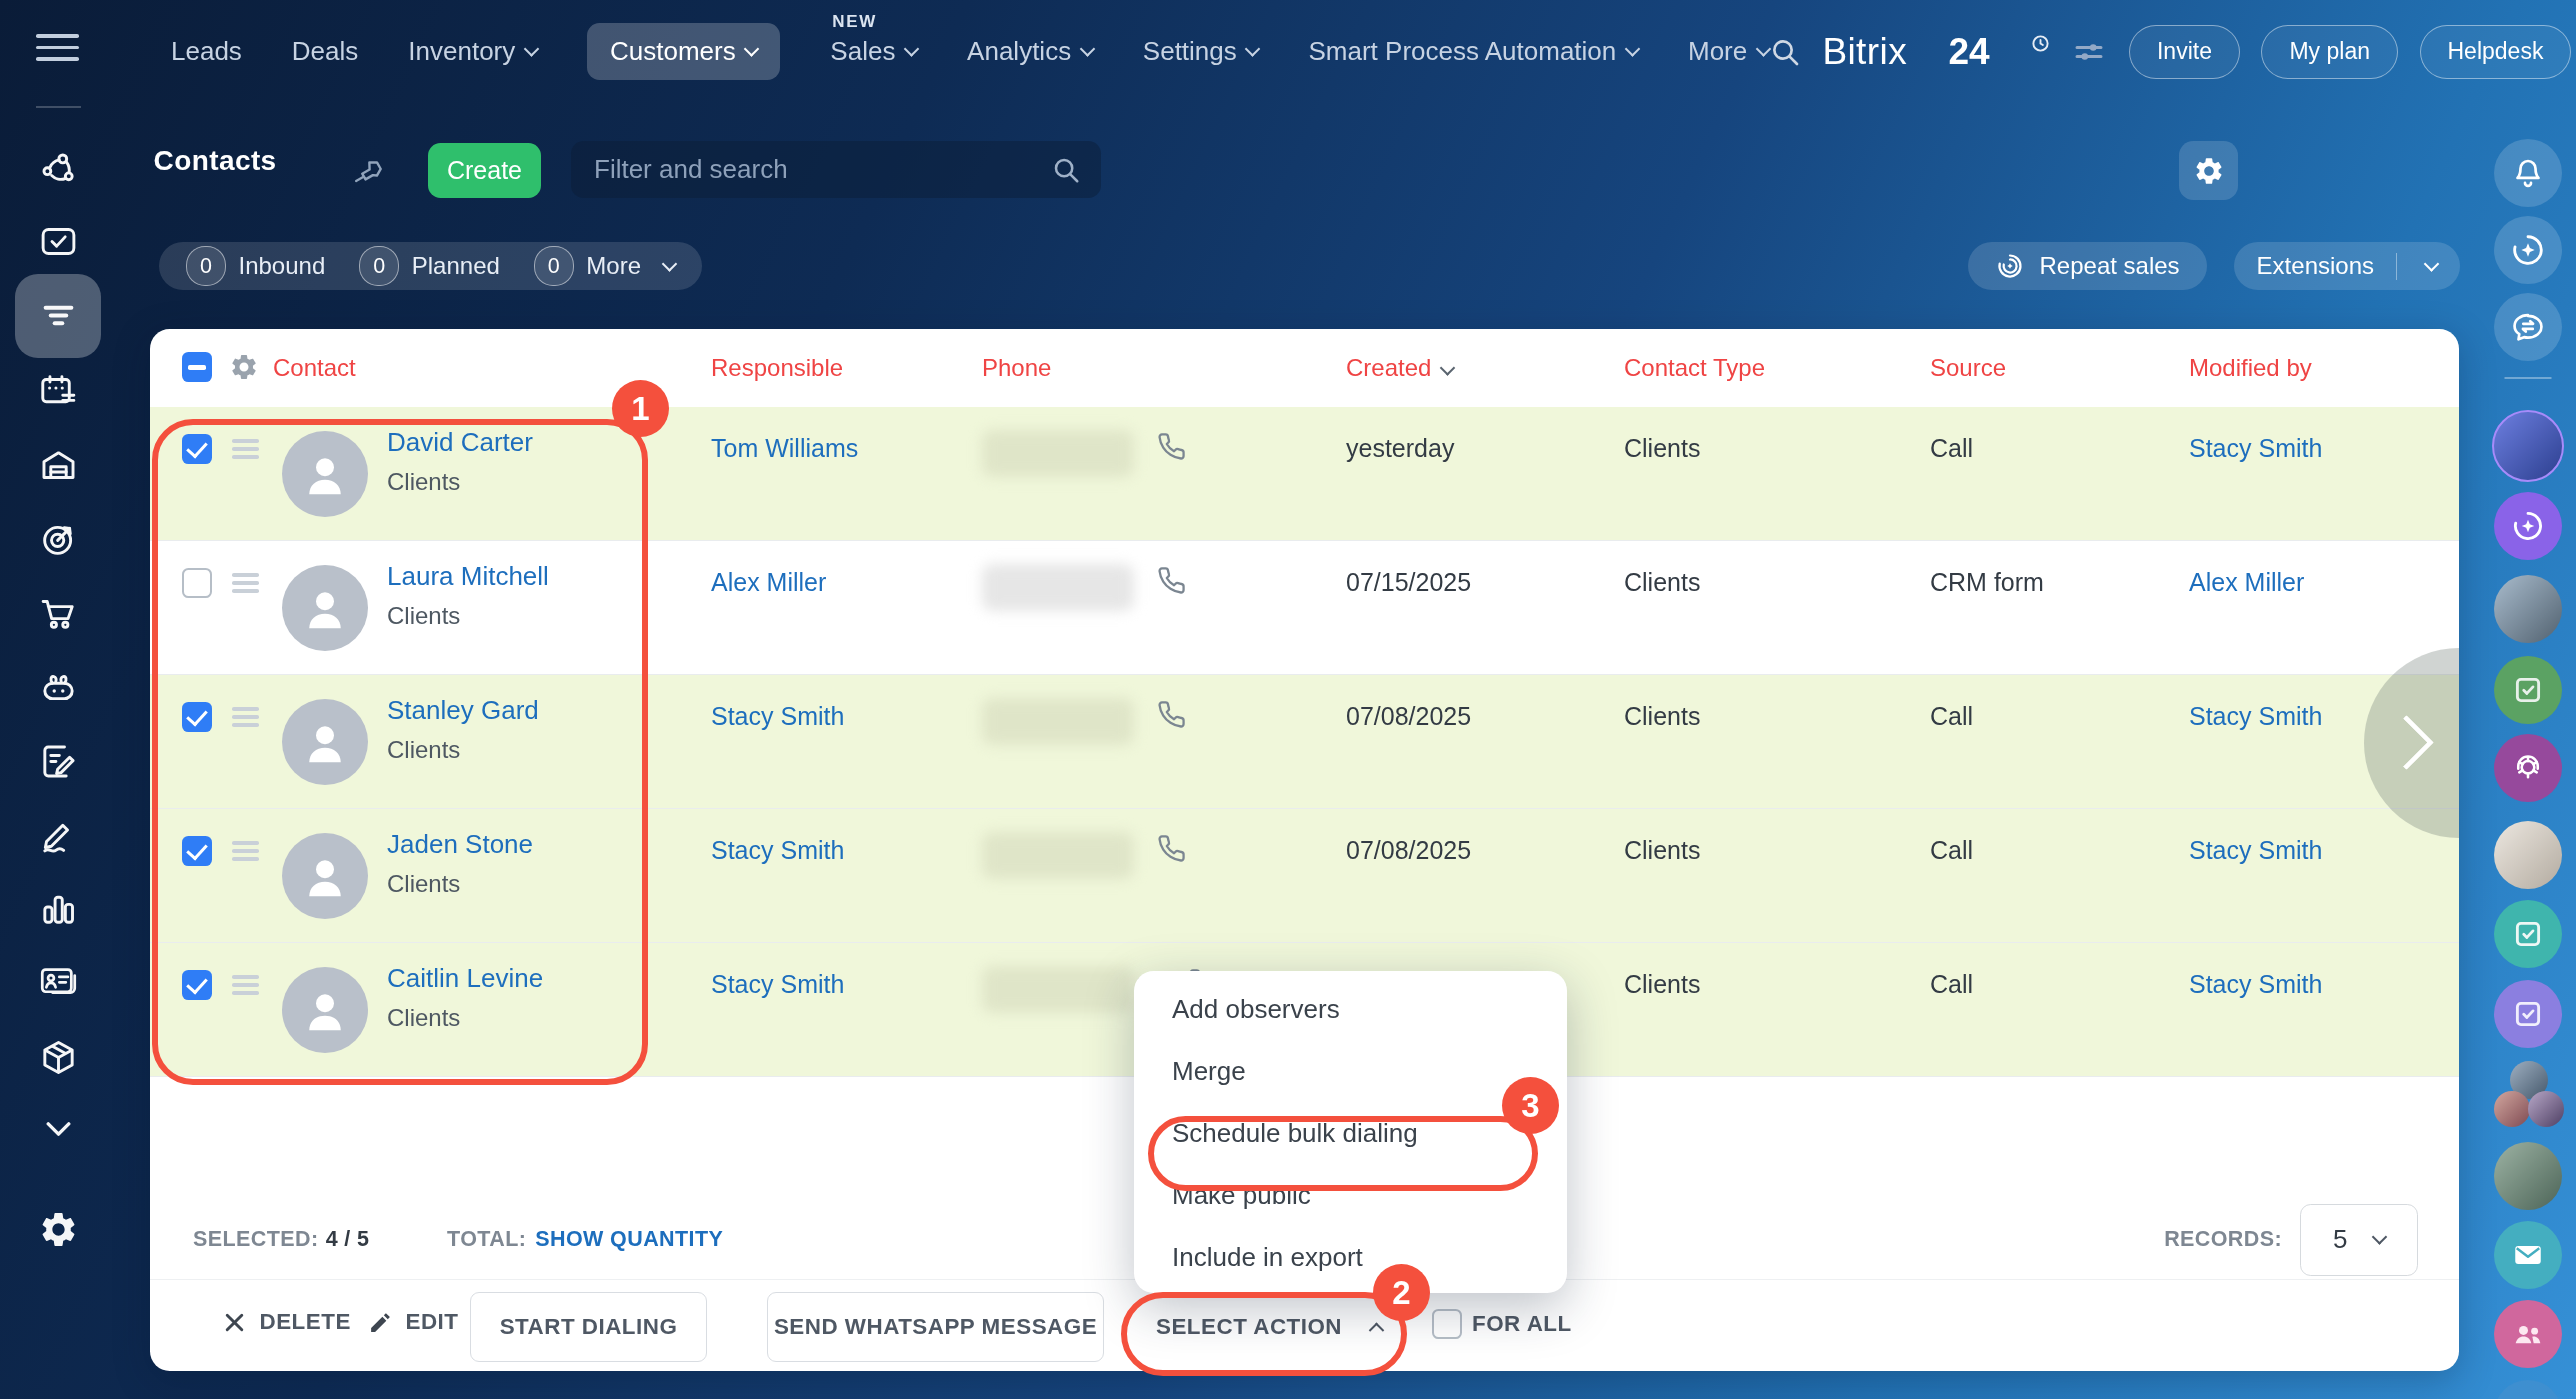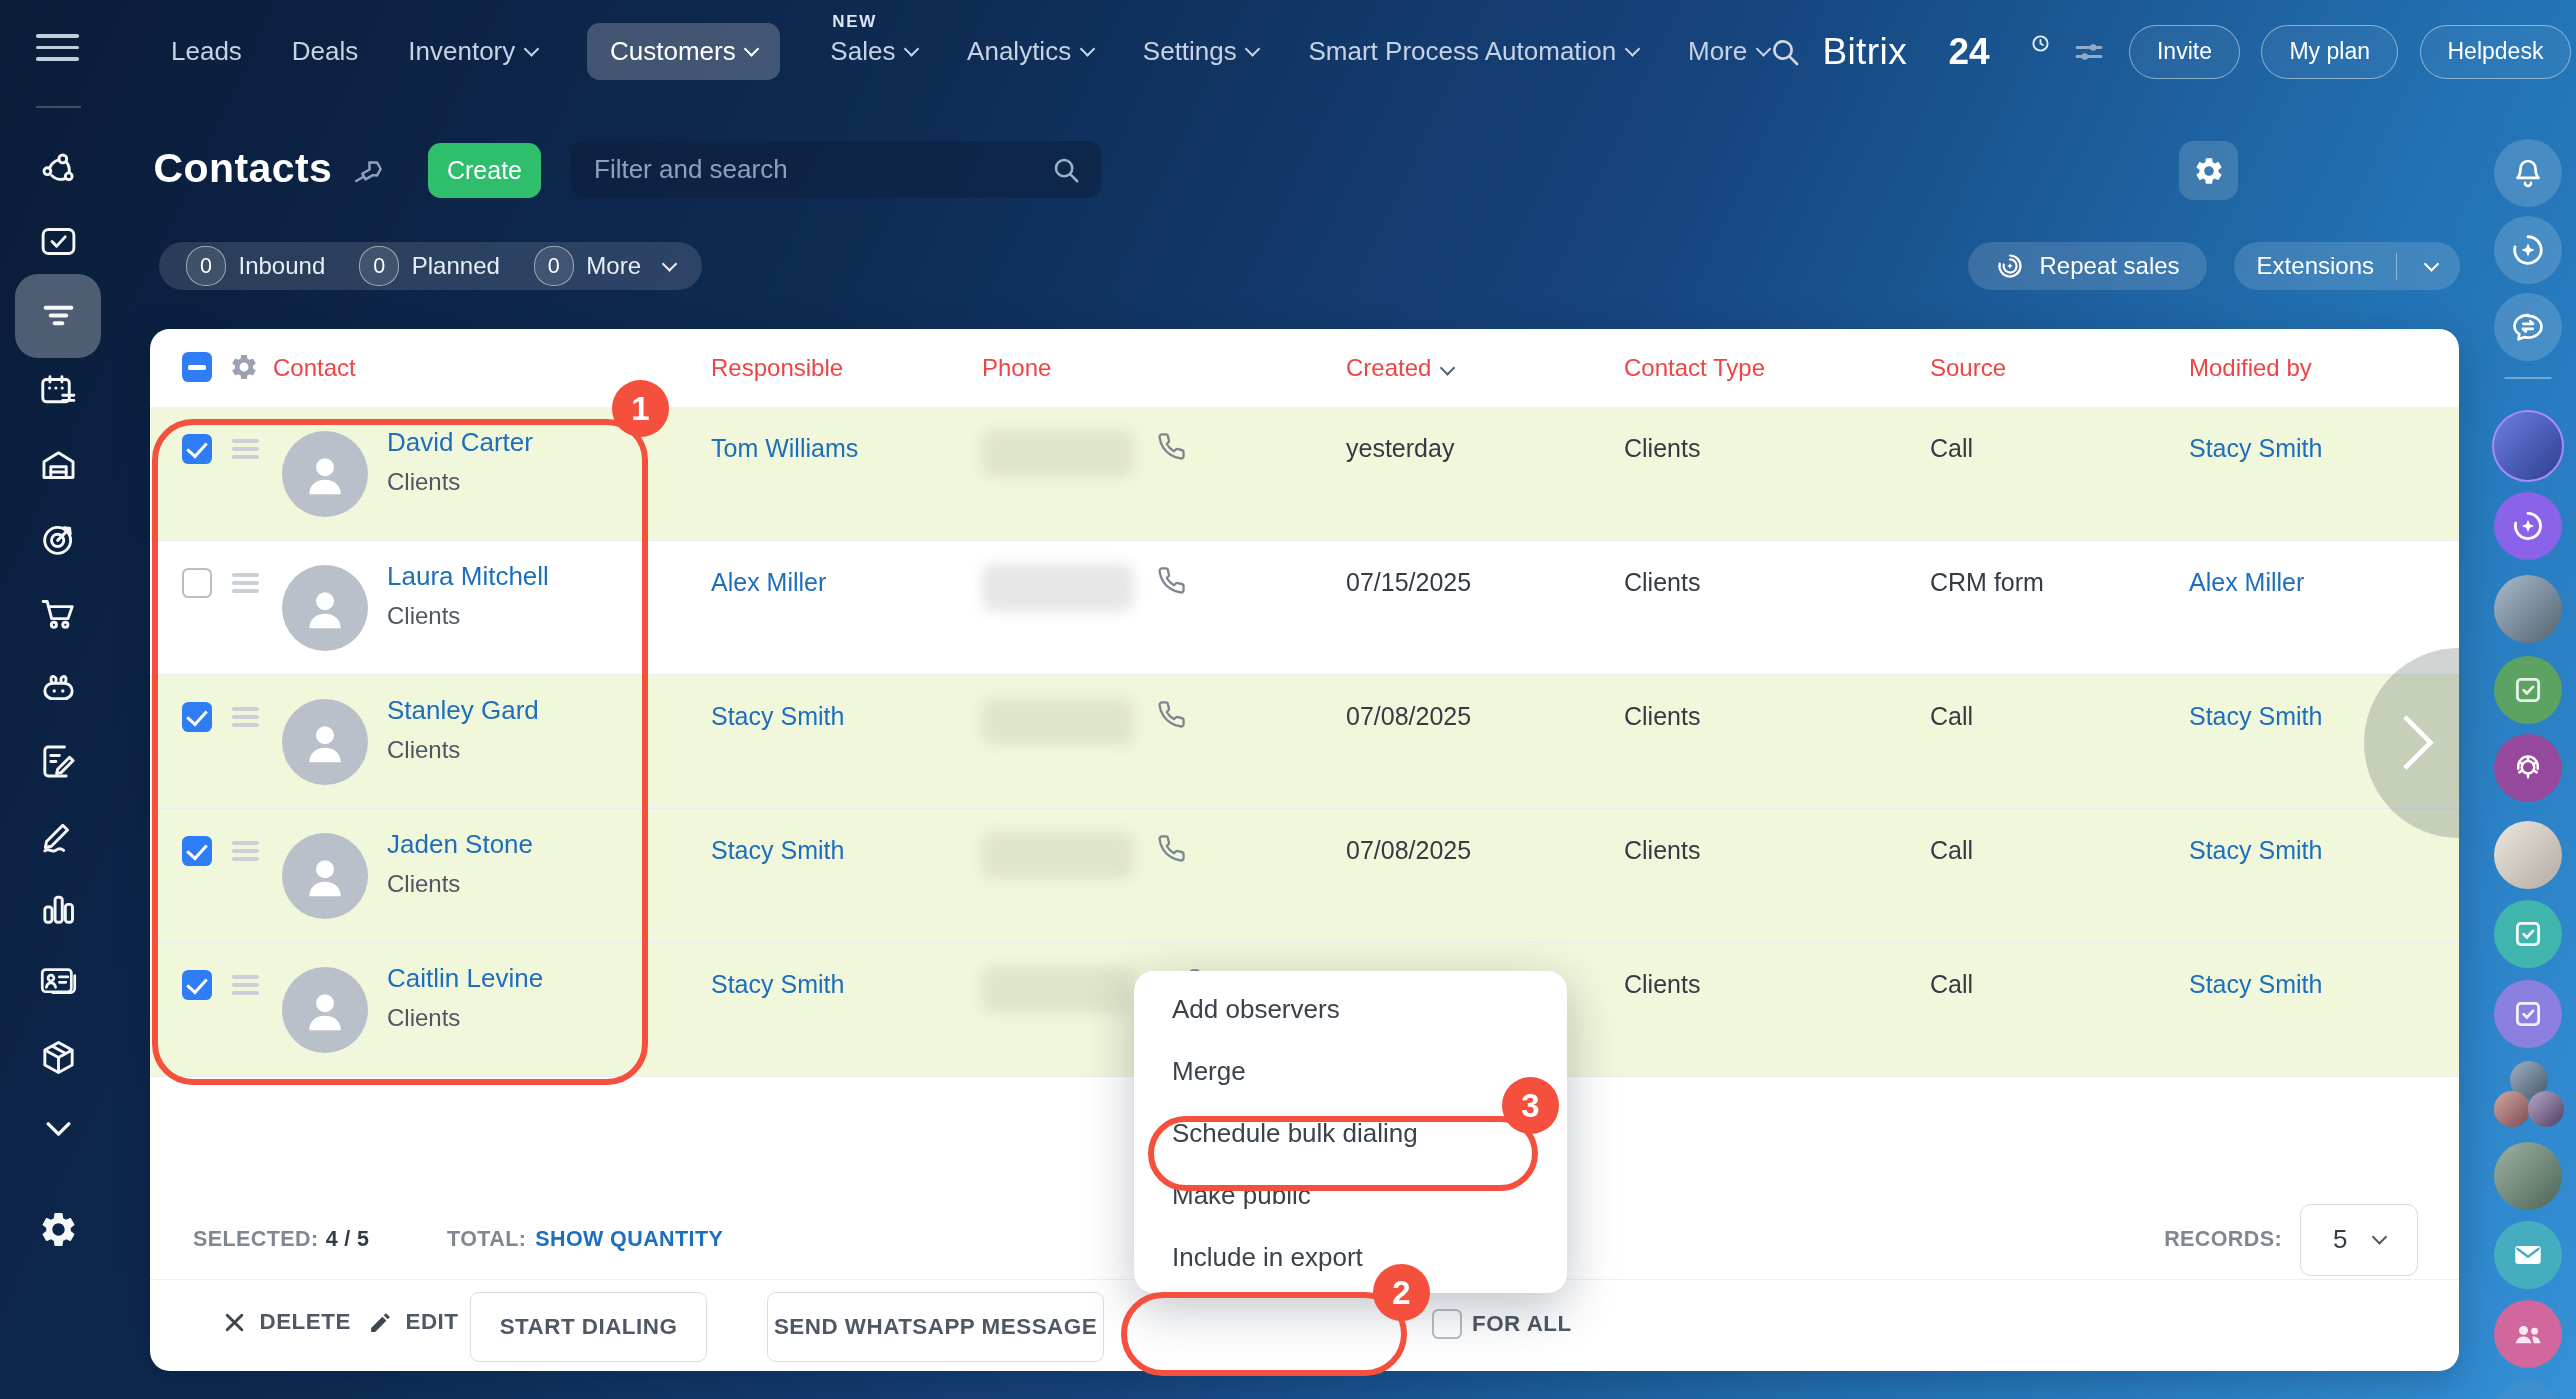--- a/index.html
+++ b/index.html
@@ -35,21 +35,21 @@
   .user-ava{width:66px;height:66px;border-radius:50%;border:1.8px solid rgba(255,255,255,.55);background:radial-gradient(circle at 38% 32%,#e9cba6,#97704d 55%,#43342a);cursor:pointer;}
 
   
   .right-rail{position:absolute;right:0;top:125px;width:97px;bottom:0;z-index:6;}
   .rr{position:absolute;left:50%;transform:translateX(-50%);width:68px;height:68px;border-radius:50%;display:flex;align-items:center;justify-content:center;cursor:pointer;}
   .rr.glass{background:rgba(255,255,255,.16);color:#fff;}
   .rr-sep{position:absolute;left:50%;transform:translateX(-50%);width:47px;height:1.8px;background:rgba(255,255,255,.35);}
 
   
   .page-head{position:absolute;left:150px;top:132px;right:116px;height:86px;z-index:4;}
-  .page-title{position:absolute;left:3.6px;top:12.5px;font-size:41px;font-weight:700;color:#fff;letter-spacing:0.4px;}
+  .page-title{position:absolute;left:3.6px;top:12.5px;font-size:28px;font-weight:700;color:#fff;letter-spacing:0.4px;}
   .pin{position:absolute;left:204px;top:25px;color:#90a3bb;cursor:pointer;}
   .create-btn{position:absolute;left:278px;top:10.7px;width:113px;height:55px;border-radius:12.5px;background:#2fbf6c;color:#fff;font-size:25px;display:flex;align-items:center;justify-content:center;cursor:pointer;}
   .search-box{position:absolute;left:421px;top:9px;width:530px;height:57px;border-radius:12.5px;background:rgba(10,28,54,.45);display:flex;align-items:center;}
   .search-box input{flex:1;background:transparent;border:none;outline:none;color:#e7eef7;font-size:26px;padding:0 23px;font-family:inherit;}
   .search-box input::placeholder{color:#8ea1ba;}
   .search-box .mag{color:#9fb1c8;margin-right:19.7px;}
   .head-gear{position:absolute;right:222px;top:9px;width:59px;height:59px;border-radius:14.3px;background:rgba(255,255,255,.15);display:flex;align-items:center;justify-content:center;color:#fff;cursor:pointer;}
 
   
   .filters{position:absolute;left:150px;top:242px;right:116px;height:50px;z-index:4;}
@@ -575,20 +575,24 @@
         <span>DELETE</span>
       </div>
       <div class="txt-btn" style="left:218px">
         <svg width="25" height="25" viewBox="0 0 24 24" fill="#3e4650">
             <path d="M3 17.2 13.8 6.4l3.8 3.8L6.8 21H3zM15.2 5l2-2 3.8 3.8-2 2z"></path>
           </svg>
         <span>EDIT</span>
       </div>
       <div class="box-btn" style="left:320px;width:237px">START DIALING</div>
       <div class="box-btn" style="left:617px;width:337px">SEND WHATSAPP MESSAGE</div>
+      <div class="sel-action" style="left:1006px">
+          <span>SELECT ACTION</span>
+          <i class="crt up"></i>
+        </div>
       <label class="forall">
         <span class="cb off"></span>
         <span>FOR ALL</span>
       </label>
     </div>
 
     <div class="next-arrow">
         <i></i>
       </div>
   </section>

